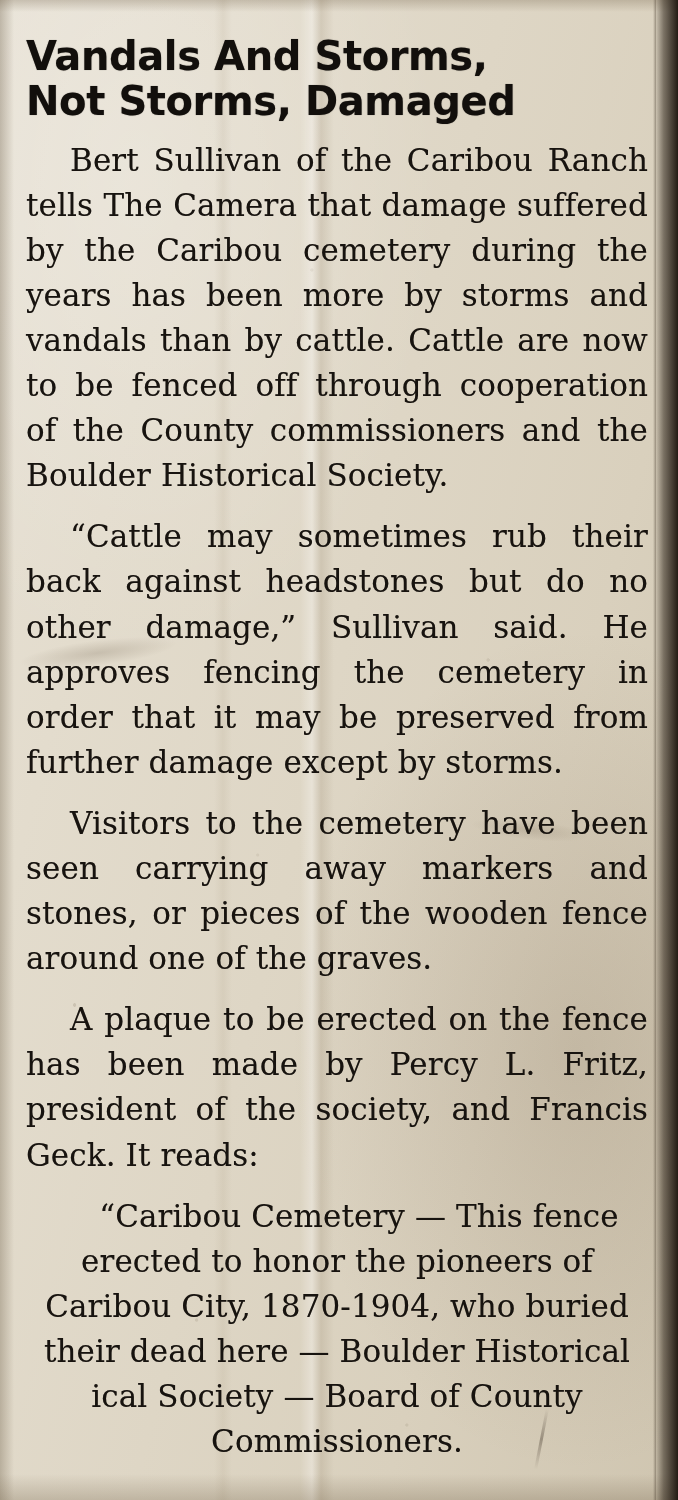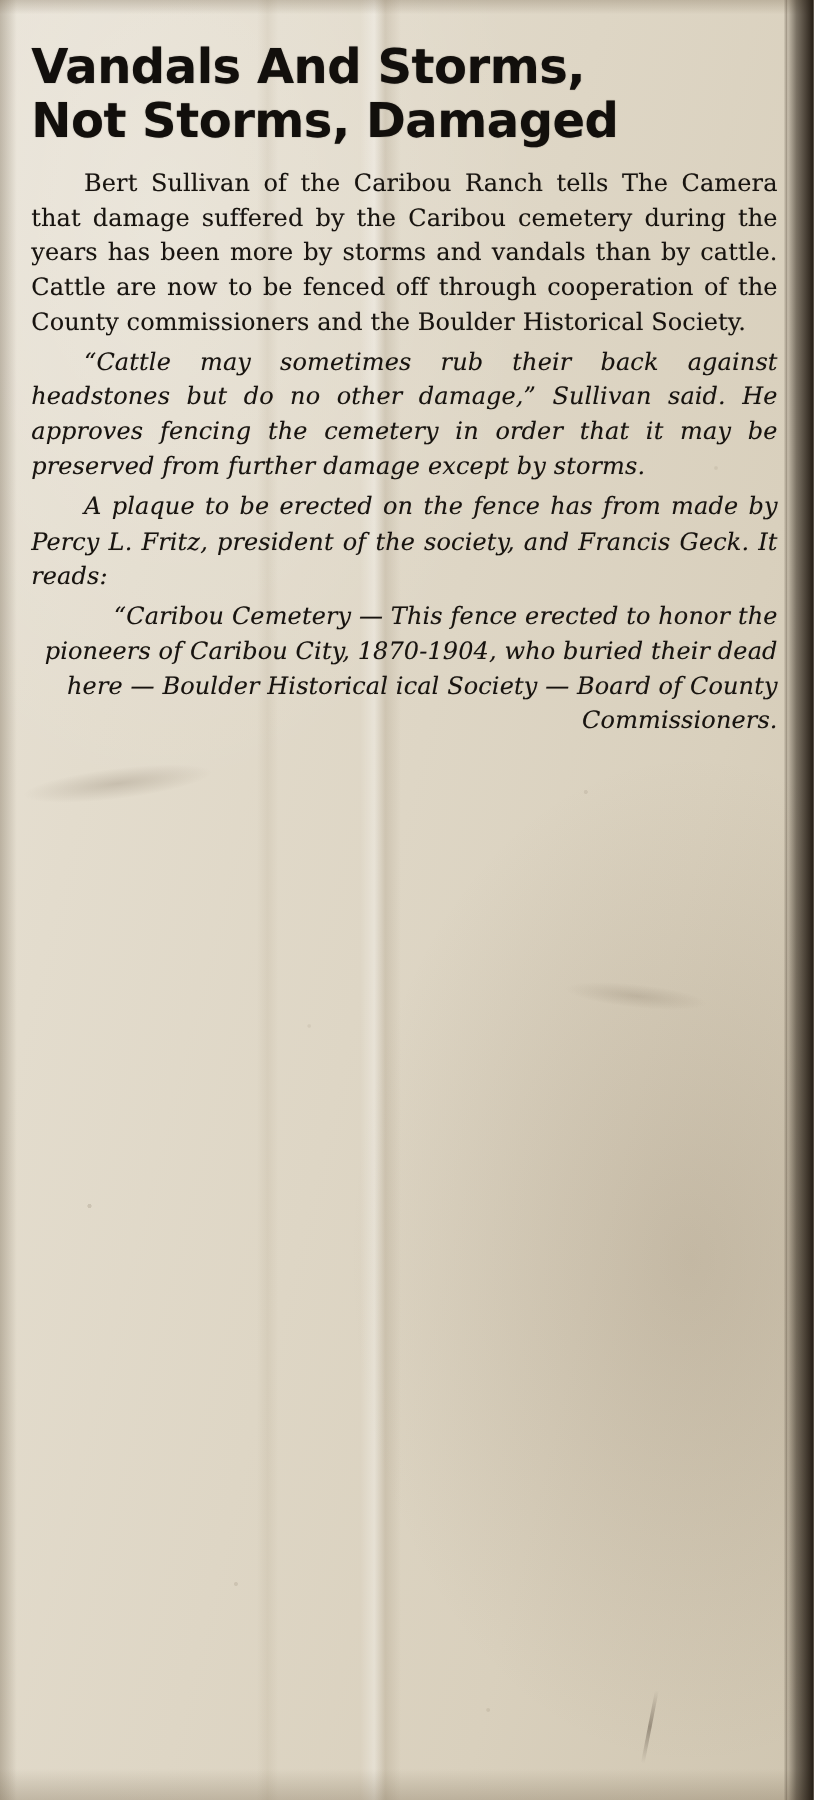--- a/index.html
+++ b/index.html
@@ -144,31 +144,31 @@
     color: #120f0c;
     text-shadow: 0 0 1px rgba(20,16,12,0.45);
   }
   .headline .hl-line { display: block; }
 
   .article { margin-top: 14px; }
 
   p.para {
     margin: 0;
     font-family: "DejaVu Serif", serif;
-    font-size: 20px;
+    font-size: 31px;
     line-height: 1.455;
     color: #17130f;
     text-align: justify;
     text-indent: 44px;
     letter-spacing: 0.1px;
     text-shadow: 0 0 0.6px rgba(25,20,15,0.35);
     -webkit-font-smoothing: antialiased;
   }
-  p.para + p.para { margin-top: 4px; font-style: italic; }
-  p.para:last-child { text-align: right; }
+  p.para + p.para { margin-top: 16px; }
+  p.para:last-child { text-align: center; }
 </style>
 </head>
 <body>
 
 <div id="clipping">
 
   <div class="speckle"></div>
   <div class="crease"></div>
   <div class="crease2"></div>
   <div class="smudge-a"></div>
@@ -184,18 +184,19 @@
   <div class="content">
 
     <h1 class="headline">
       <span class="hl-line">Vandals And Storms,</span>
       <span class="hl-line">Not Storms, Damaged</span>
     </h1>
 
     <div class="article">
       <p class="para">Bert Sullivan of the Caribou Ranch tells The Camera that damage suffered by the Caribou cemetery during the years has been more by storms and vandals than by cattle. Cattle are now to be fenced off through cooperation of the County commissioners and the Boulder Historical Society.</p>
       <p class="para">“Cattle may sometimes rub their back against headstones but do no other damage,” Sullivan said. He approves fencing the cemetery in order that it may be preserved from further damage except by storms.</p>
-      <p class="para">A plaque to be erected on the fence has from made by Percy L. Fritz, president of the society, and Francis Geck. It reads:</p>
+      <p class="para">Visitors to the cemetery have been seen carrying away markers and stones, or pieces of the wooden fence around one of the graves.</p>
+      <p class="para">A plaque to be erected on the fence has been made by Percy L. Fritz, president of the society, and Francis Geck. It reads:</p>
       <p class="para">“Caribou Cemetery — This fence erected to honor the pioneers of Caribou City, 1870-1904, who buried their dead here — Boulder Historical ical Society — Board of County Commissioners.</p>
     </div>
 
   </div>
 </div>
 
 </body></html>

